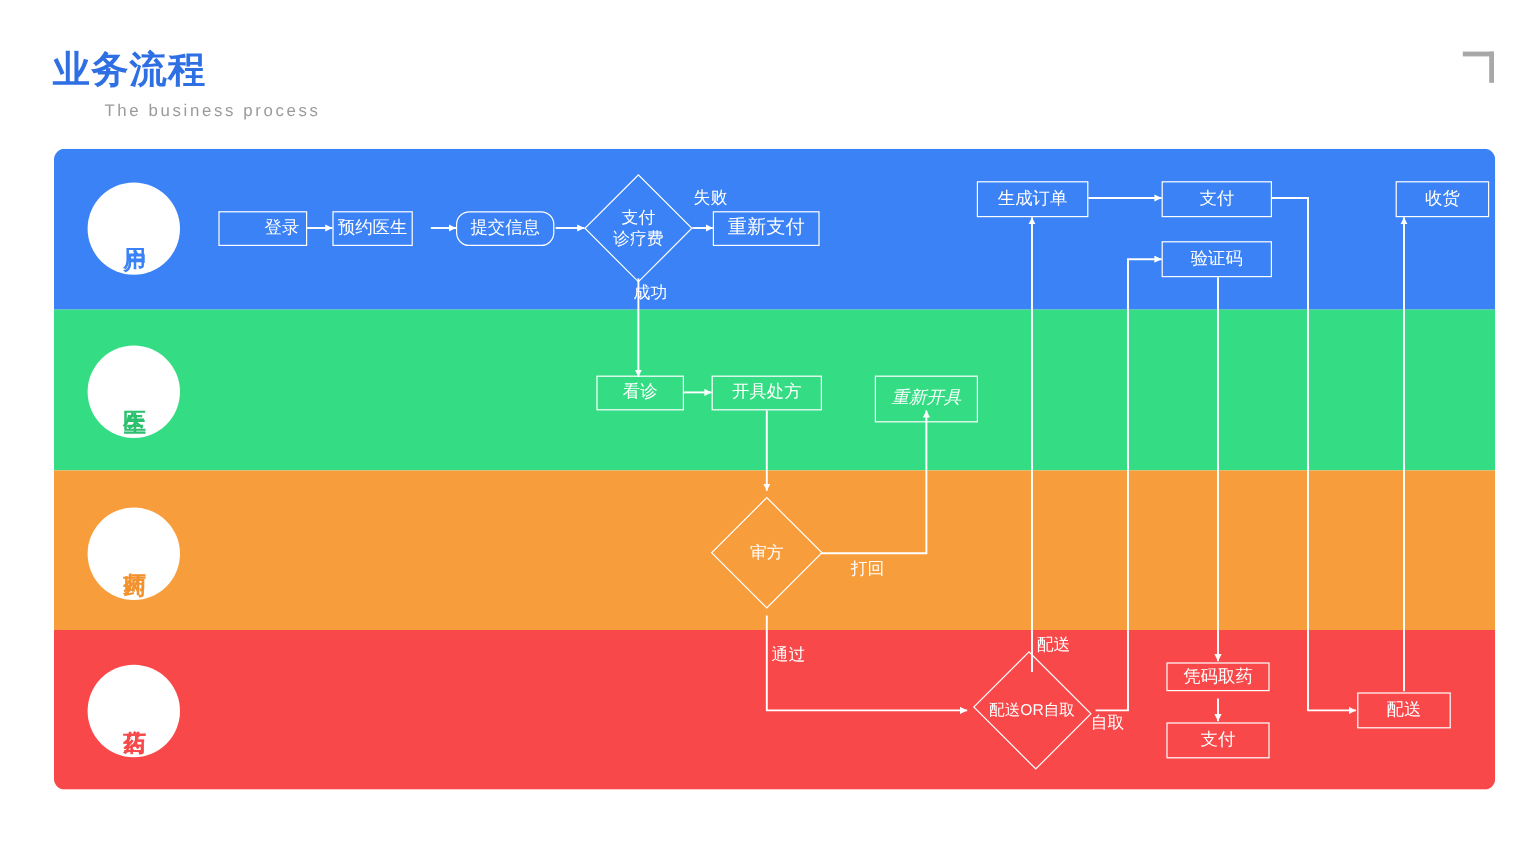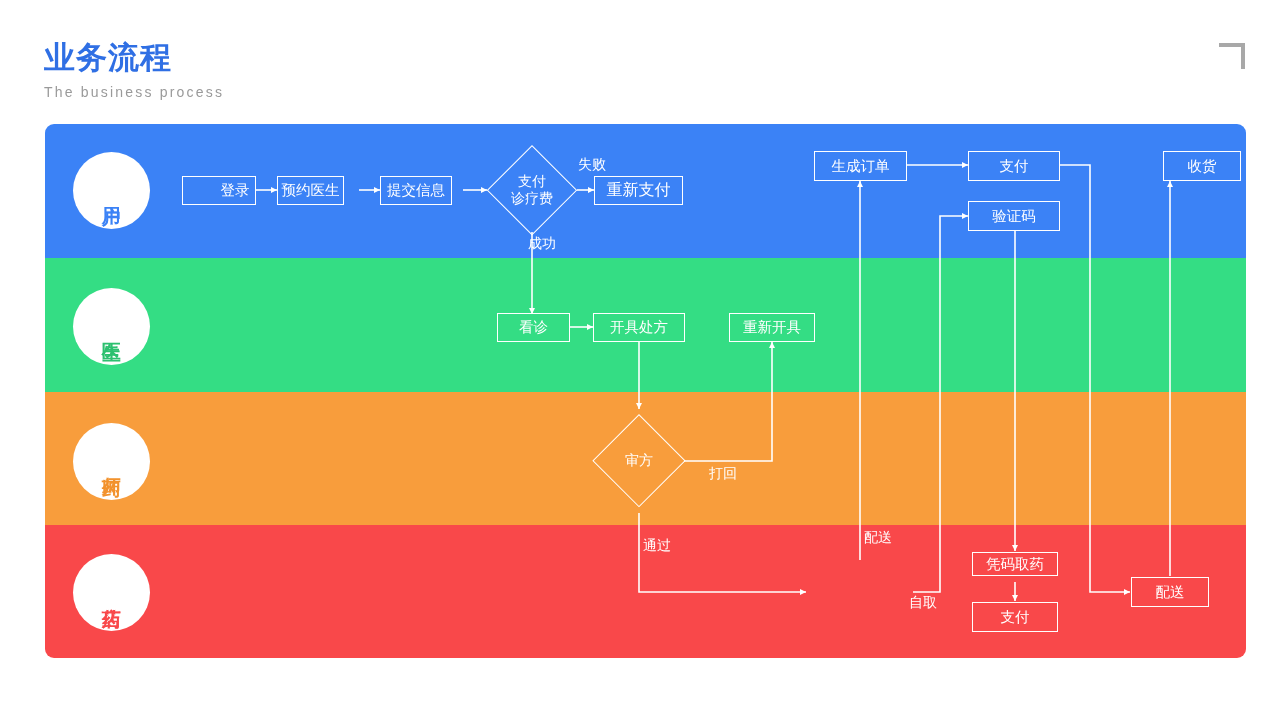--- a/index.html
+++ b/index.html
@@ -11,21 +11,21 @@
   #root{position:relative;width:1280px;height:720px;}
 
   
   .hdr{position:absolute;left:44px;top:38px;}
   .hdr-title{
     font-size:31px;font-weight:bold;color:#2f6fe4;letter-spacing:1px;
     line-height:40px;white-space:nowrap;
   }
   .hdr-sub{
     margin-top:5px;font-size:14px;color:#9a9a9a;letter-spacing:2.2px;
-    line-height:18px;white-space:nowrap;
+    line-height:18px;white-space:nowrap;margin-left:43px;
   }
   .corner-deco{
     position:absolute;left:1219px;top:43px;width:22px;height:22px;
     border-top:4px solid #a8a8a8;border-right:4px solid #a8a8a8;
   }
 
   
   .board{
     position:absolute;left:45px;top:124px;width:1201px;height:534px;
     border-radius:9px;overflow:hidden;
@@ -143,45 +143,49 @@
       <path d="M1015,231 L1015,551"></path>
 
       <path d="M1015,582 L1015,601"></path>
 
       <path d="M1170,576 L1170,181"></path>
     </g>
   </svg>
 
   <div class="node" style="left:182px;top:176px;width:74px;height:29px;padding-left:32px;">登录</div>
   <div class="node" style="left:277px;top:176px;width:67px;height:29px;">预约医生</div>
-  <div class="node" style="left:380px;top:176px;width:72px;height:29px;">提交信息</div>
+  <div class="node" style="left:380px;top:176px;width:82px;height:29px;border-radius:11px;">提交信息</div>
 
   <div class="diamond" style="left:487px;top:145px;width:90px;height:90px;">
     <span class="dshape"></span>
     <span class="dlabel">
       <span style="display:block">支付</span>
       <span style="display:block">诊疗费</span>
     </span>
   </div>
 
   <div class="node" style="left:594px;top:176px;width:89px;height:29px;font-size:16px;">重新支付</div>
   <div class="node" style="left:814px;top:151px;width:93px;height:30px;">生成订单</div>
   <div class="node" style="left:968px;top:151px;width:92px;height:30px;">支付</div>
   <div class="node" style="left:968px;top:201px;width:92px;height:30px;">验证码</div>
   <div class="node" style="left:1163px;top:151px;width:78px;height:30px;">收货</div>
 
   <div class="node" style="left:497px;top:313px;width:73px;height:29px;">看诊</div>
   <div class="node" style="left:593px;top:313px;width:92px;height:29px;">开具处方</div>
-  <div class="node" style="left:729px;top:313px;width:86px;height:29px;">重新开具</div>
+  <div class="node" style="left:729px;top:313px;width:86px;height:39px;font-style:italic;">重新开具</div>
 
   <div class="diamond" style="left:592px;top:414px;width:94px;height:94px;">
     <span class="dshape"></span>
     <span class="dlabel">审方</span>
   </div>
 
+  <div class="diamond" style="left:808px;top:545px;width:104px;height:94px;">
+    <span class="dshape"></span>
+    <span class="dlabel" style="font-size:13px">配送OR自取</span>
+  </div>
   <div class="node" style="left:972px;top:552px;width:86px;height:24px;">凭码取药</div>
   <div class="node" style="left:972px;top:602px;width:86px;height:30px;">支付</div>
   <div class="node" style="left:1131px;top:577px;width:78px;height:30px;">配送</div>
 
   <div class="elabel" style="left:578px;top:157px;">失败</div>
   <div class="elabel" style="left:528px;top:236px;">成功</div>
   <div class="elabel" style="left:709px;top:466px;">打回</div>
   <div class="elabel" style="left:643px;top:538px;">通过</div>
   <div class="elabel" style="left:864px;top:530px;">配送</div>
   <div class="elabel" style="left:909px;top:595px;">自取</div>

